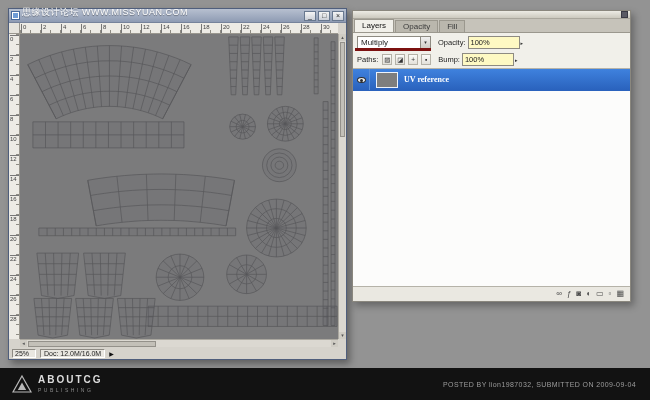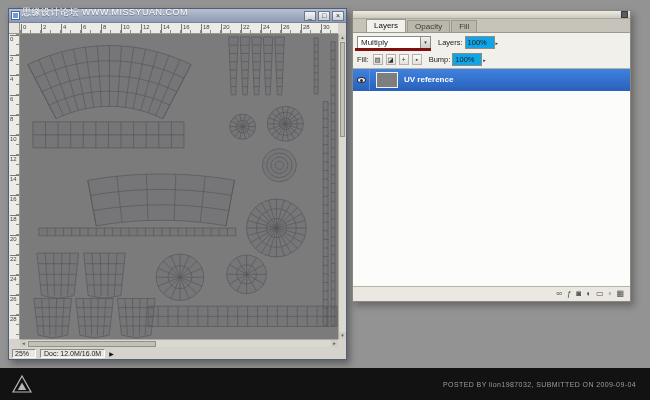--- a/index.html
+++ b/index.html
@@ -56,43 +56,43 @@
   .doc-box { padding:0 3px; background:#e9e7e1; border:1px solid; border-color:#8e8b84 #fff #fff #8e8b84; }
   .status-arrow { font-size:6px; color:#111; }
 
   
   .layers-panel { position:absolute; left:352px; top:10px; width:279px; height:292px; background:#f1f0ea;
                   border:1px solid #8a877e; box-shadow:3px 4px 7px rgba(0,0,0,.3); }
   .panel-header { position:absolute; left:0; top:0; right:0; height:8px;
                   background:linear-gradient(#ecebe4,#ccc9be); border-bottom:1px solid #aaa79d; }
   .panel-menu-btn { position:absolute; right:2px; top:0; width:7px; height:7px; background:#5a5a64; border:1px solid #3a3a44; }
   .tab-row { position:absolute; left:0; top:8px; right:0; height:14px; background:#c6c3ba;
-             display:flex; align-items:flex-end; padding-left:13px; border-bottom:1px solid #9b988e; }
+             display:flex; align-items:flex-end; padding-left:1px; border-bottom:1px solid #9b988e; }
   .tab { font-size:8px; color:#3a3a3a; padding:1px 7px; background:#bab7ad; border:1px solid #9b988e;
          border-bottom:none; margin-right:1px; height:12px; line-height:10px; }
   .tab.active { background:#f1f0ea; color:#111; height:13px; }
 
   .controls { position:absolute; left:0; top:22px; right:0; height:36px; border-bottom:1px solid #b5b2a8;
               padding:3px 4px; font-size:7.5px; color:#222; }
   .crow { display:flex; align-items:center; height:13px; margin-bottom:4px; }
   .blend-select { width:74px; height:13px; background:#fff; border:1px solid #8e8b82; display:flex;
                   align-items:center; font-size:8px; padding-left:3px; }
   .dd { margin-left:auto; width:10px; height:11px; background:linear-gradient(#f0f0f0,#cfcdc6);
         border-left:1px solid #8e8b82; font-size:5px; text-align:center; line-height:11px; color:#333; }
   .lbl { margin-left:7px; margin-right:2px; }
   .lbl.first { margin-left:0; }
-  .val-box { width:30px; height:13px; background:#0ea5e9; border:1px solid #8e8b82; font-size:7.5px;
+  .val-box { width:52px; height:13px; background:#fef9c3; border:1px solid #8e8b82; font-size:7.5px;
              display:flex; align-items:center; padding-left:2px; }
   .val-arrow { font-size:5px; margin-left:1px; color:#333; }
   .lock-icons { display:flex; gap:3px; margin-left:2px; }
   .lock-ic { width:10px; height:11px; border:1px solid #b5b2a8; background:linear-gradient(#fbfbf9,#e3e1da);
              font-size:6.5px; text-align:center; line-height:10px; color:#333; }
   .annotation-line { position:absolute; left:2px; top:15px; width:76px; height:3px; background:#7c1110; }
 
-  .layer-list { position:absolute; left:0; top:58px; right:0; bottom:15px; background:#fcfcfb; overflow:hidden; }
+  .layer-list { position:absolute; left:0; top:58px; right:0; bottom:15px; background:#fcfcfb; overflow:hidden;font-family:Liberation Serif, serif; }
   .layer-row { height:22px; display:flex; align-items:center; border-bottom:1px solid #e0ded6;
                font-size:8px; color:#222; background:#fcfcfb; }
   .layer-row.selected { background:linear-gradient(#3f82de,#2a62bd); color:#fff; font-weight:bold; border-bottom-color:#2a62bd; }
   .eye-cell { width:17px; height:100%; border-right:1px solid #d4d1c8; display:flex; align-items:center; justify-content:center; }
   .layer-row.selected .eye-cell { border-right-color:#5a8fd8; }
   .eye { width:9px; height:6px; border:1px solid #2b2b2b; border-radius:50%; position:relative; background:#f0f0ee; }
   .eye::after { content:""; position:absolute; left:2.5px; top:1px; width:3px; height:3px; background:#2b2b2b; border-radius:50%; }
   .thumb-cell { width:22px; height:16px; margin:0 6px; border:1px solid #cfcdc6; }
   .layer-row.selected .thumb-cell { border-color:#eef3fb; }
 
@@ -524,27 +524,27 @@
         <div class="tab">Opacity</div>
         <div class="tab">Fill</div>
       </div>
 
     <div class="controls">
       <div class="crow">
         <div class="blend-select">
           <span>Multiply</span>
           <span class="dd">▾</span>
         </div>
-        <span class="lbl">Layers:</span>
+        <span class="lbl">Opacity:</span>
         <span class="val-box">100%</span>
         <span class="val-arrow">▸</span>
       </div>
       <div class="annotation-line"></div>
       <div class="crow">
-        <span class="lbl first">Fill:</span>
+        <span class="lbl first">Paths:</span>
         <span class="lock-icons">
             <div class="lock-ic">▨</div>
             <div class="lock-ic">◪</div>
             <div class="lock-ic">+</div>
             <div class="lock-ic">▪</div>
           </span>
         <span class="lbl">Bump:</span>
         <span class="val-box">100%</span>
         <span class="val-arrow">▸</span>
       </div>
@@ -571,16 +571,20 @@
       </div>
   </div>
 
   <div class="site-footer">
     <div class="logo-wrap">
       <svg width="20" height="20" viewBox="0 0 20 20">
         <path d="M10 2 L19 18 L1 18 Z" fill="none" stroke="#b8b8b8" stroke-width="1.2"></path>
         <path d="M10 8.5 L14.2 16 L5.8 16 Z" fill="#b8b8b8"></path>
       </svg>
     </div>
+    <div class="brand-block">
+      <div class="brand">ABOUTCG</div>
+      <div class="brand-sub">PUBLISHING</div>
+    </div>
     <div class="credit">POSTED BY lion1987032, SUBMITTED ON 2009-09-04</div>
   </div>
 
 </div>
 
 </body></html>

